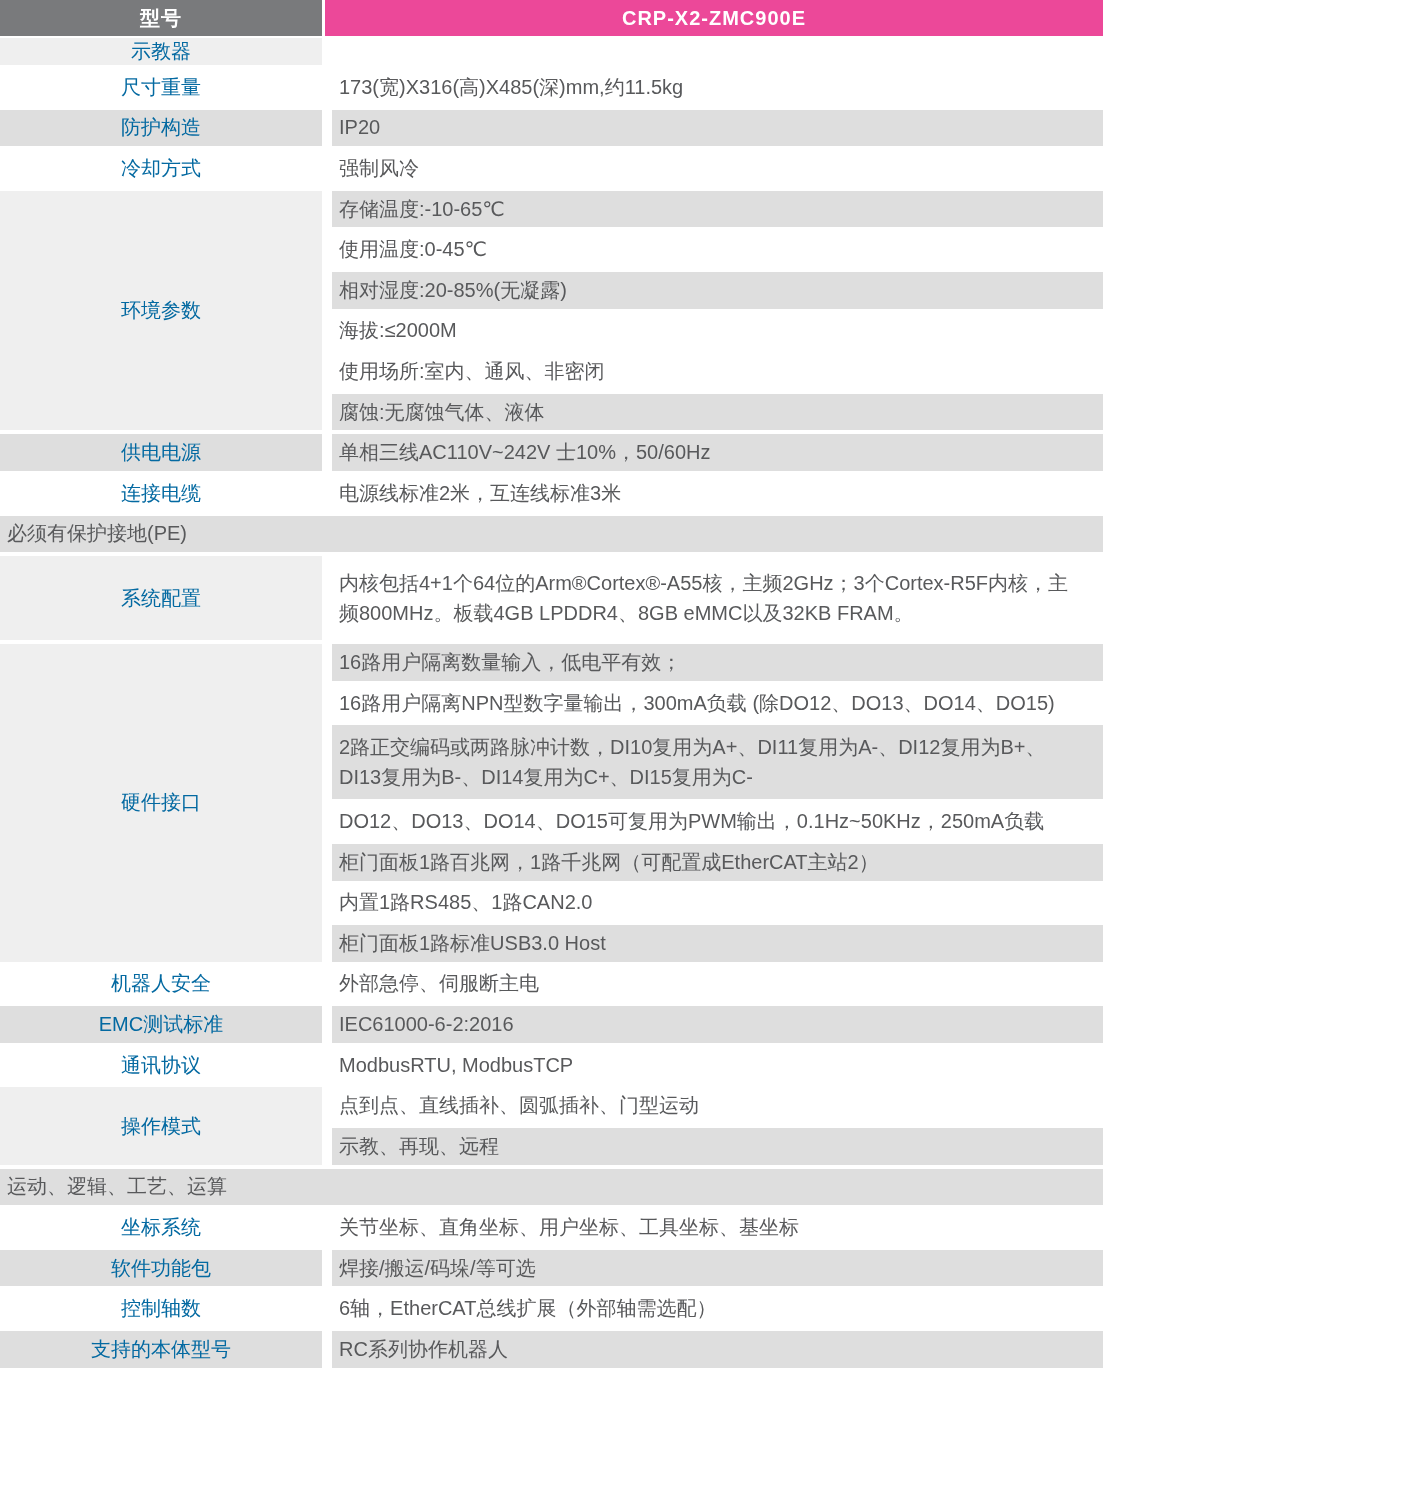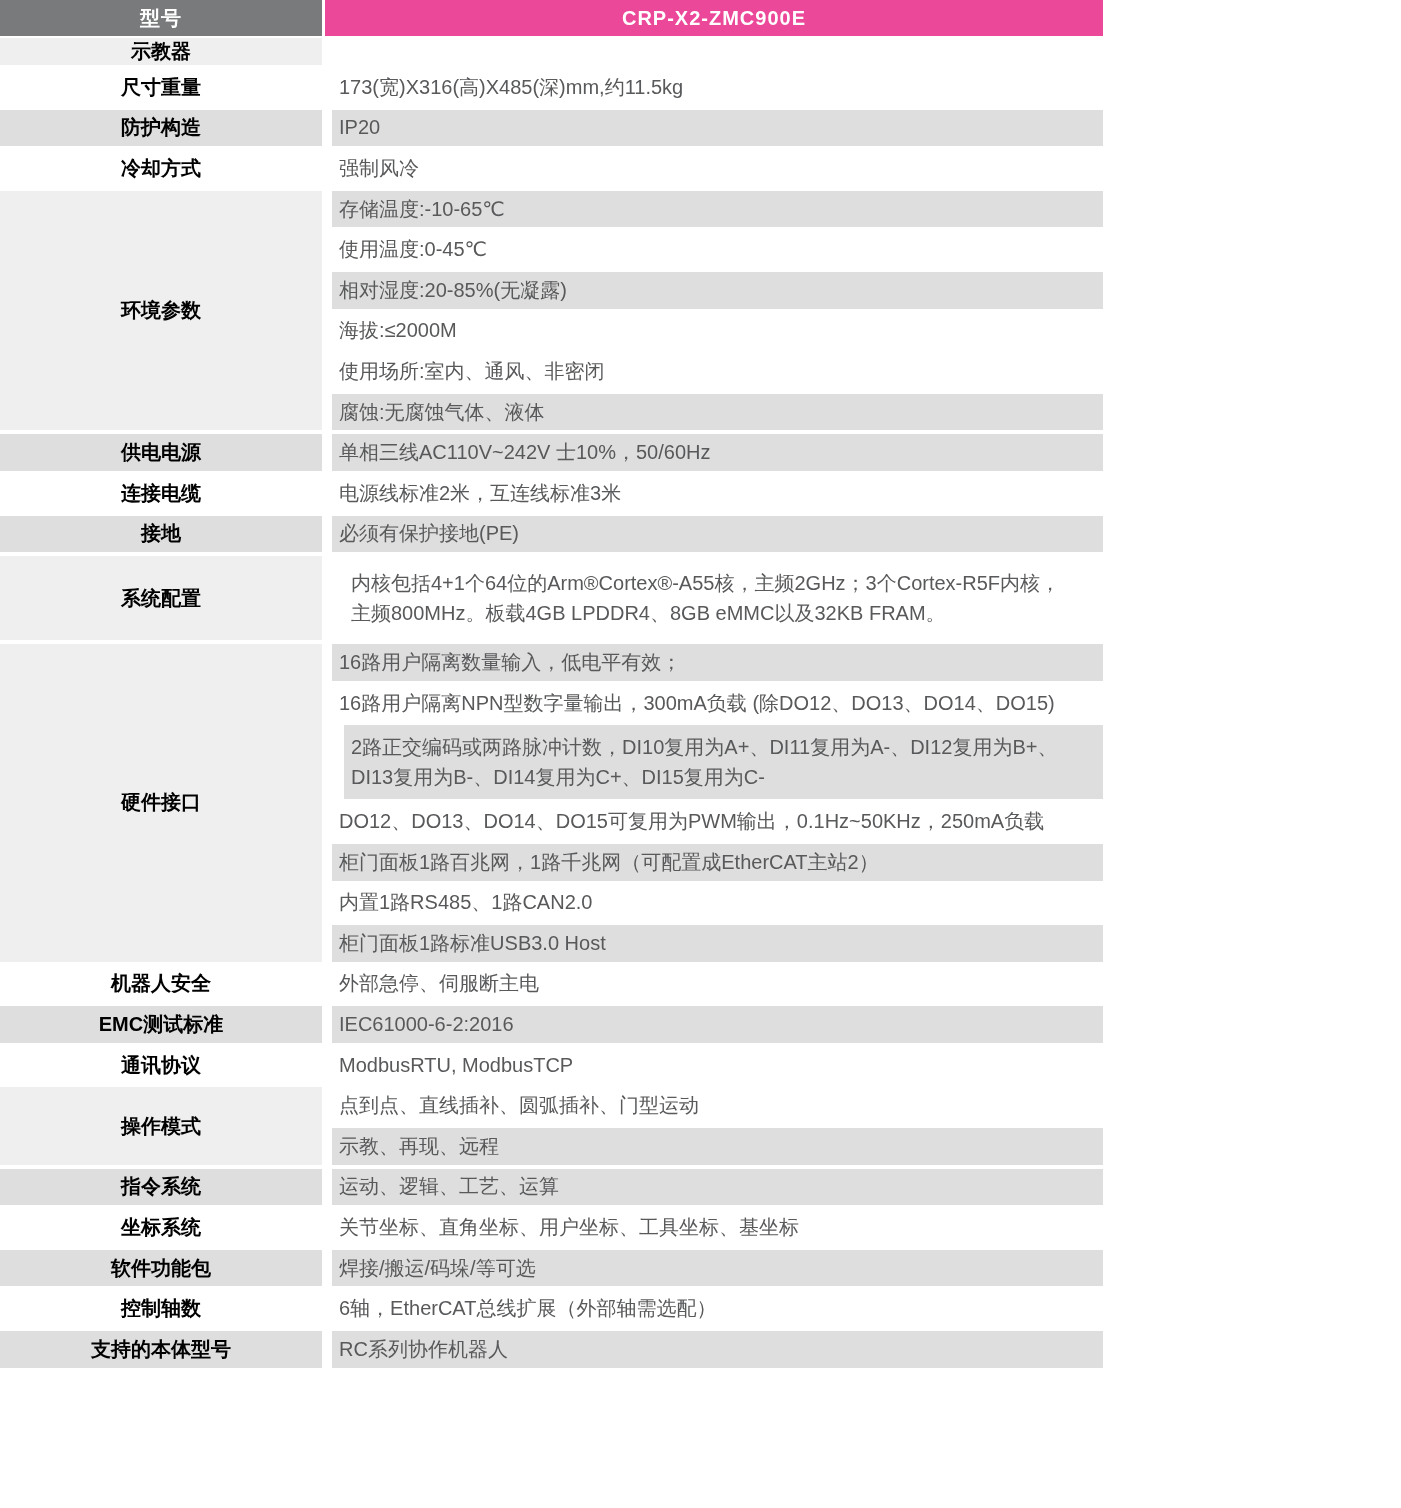--- a/index.html
+++ b/index.html
@@ -21,40 +21,40 @@
   .header-right{flex:1;}
 
   
   .section{display:flex;align-items:stretch;}
   .label-cell{
     width:332px;box-sizing:border-box;
     border-right:10px solid #ffffff;
     border-top:2px solid #ffffff;border-bottom:2px solid #ffffff;
     background-clip:padding-box;
     display:flex;align-items:center;justify-content:center;
-    font-size:20px;font-weight:bold;color:#000000;
+    font-size:20px;font-weight:normal;color:#0369a1;
     text-align:center;
   }
   .label-plain{background-color:#ffffff;}
   .label-shaded{background-color:#dedede;}
   .label-group{background-color:#efefef;}
 
   .rows{flex:1;display:flex;flex-direction:column;}
   .vrow{
     height:40.6px;box-sizing:border-box;
     border-top:2px solid #ffffff;border-bottom:2px solid #ffffff;
     background-clip:padding-box;
     display:flex;align-items:center;
     padding-left:7px;padding-right:30px;
     font-size:20px;color:#58595b;
     white-space:nowrap;
     background-color:#ffffff;
   }
   .vrow.g{background-color:#dedede;}
-  .vrow.wrap{white-space:normal;line-height:30px;margin-left:12px;}
+  .vrow.wrap{white-space:normal;line-height:30px;}
   .vrow.h88{height:88px;}
   .vrow.h78{height:78px;}
 </style>
 </head>
 <body>
 
 <div class="spec-table">
   <div class="header-row">
     <div class="header-cell header-left">型号</div>
     <div class="header-cell header-right">CRP-X2-ZMC900E</div>
@@ -98,21 +98,20 @@
           <div class="vrow g">单相三线AC110V~242V 士10%，50/60Hz</div>
         </div>
       </div>
       <div class="section">
         <div class="label-cell label-plain">连接电缆</div>
         <div class="rows">
           <div class="vrow">电源线标准2米，互连线标准3米</div>
         </div>
       </div>
       <div class="section">
-        <div class="label-cell label-shaded">接地</div>
         <div class="rows">
           <div class="vrow g">必须有保护接地(PE)</div>
         </div>
       </div>
       <div class="section">
         <div class="label-cell label-group">系统配置</div>
         <div class="rows">
           <div class="vrow wrap h88">内核包括4+1个64位的Arm®Cortex®-A55核，主频2GHz；3个Cortex-R5F内核，主频800MHz。板载4GB LPDDR4、8GB eMMC以及32KB FRAM。</div>
         </div>
       </div>
@@ -147,21 +146,20 @@
         </div>
       </div>
       <div class="section">
         <div class="label-cell label-group">操作模式</div>
         <div class="rows">
           <div class="vrow">点到点、直线插补、圆弧插补、门型运动</div>
           <div class="vrow g">示教、再现、远程</div>
         </div>
       </div>
       <div class="section">
-        <div class="label-cell label-shaded">指令系统</div>
         <div class="rows">
           <div class="vrow g">运动、逻辑、工艺、运算</div>
         </div>
       </div>
       <div class="section">
         <div class="label-cell label-plain">坐标系统</div>
         <div class="rows">
           <div class="vrow">关节坐标、直角坐标、用户坐标、工具坐标、基坐标</div>
         </div>
       </div>

